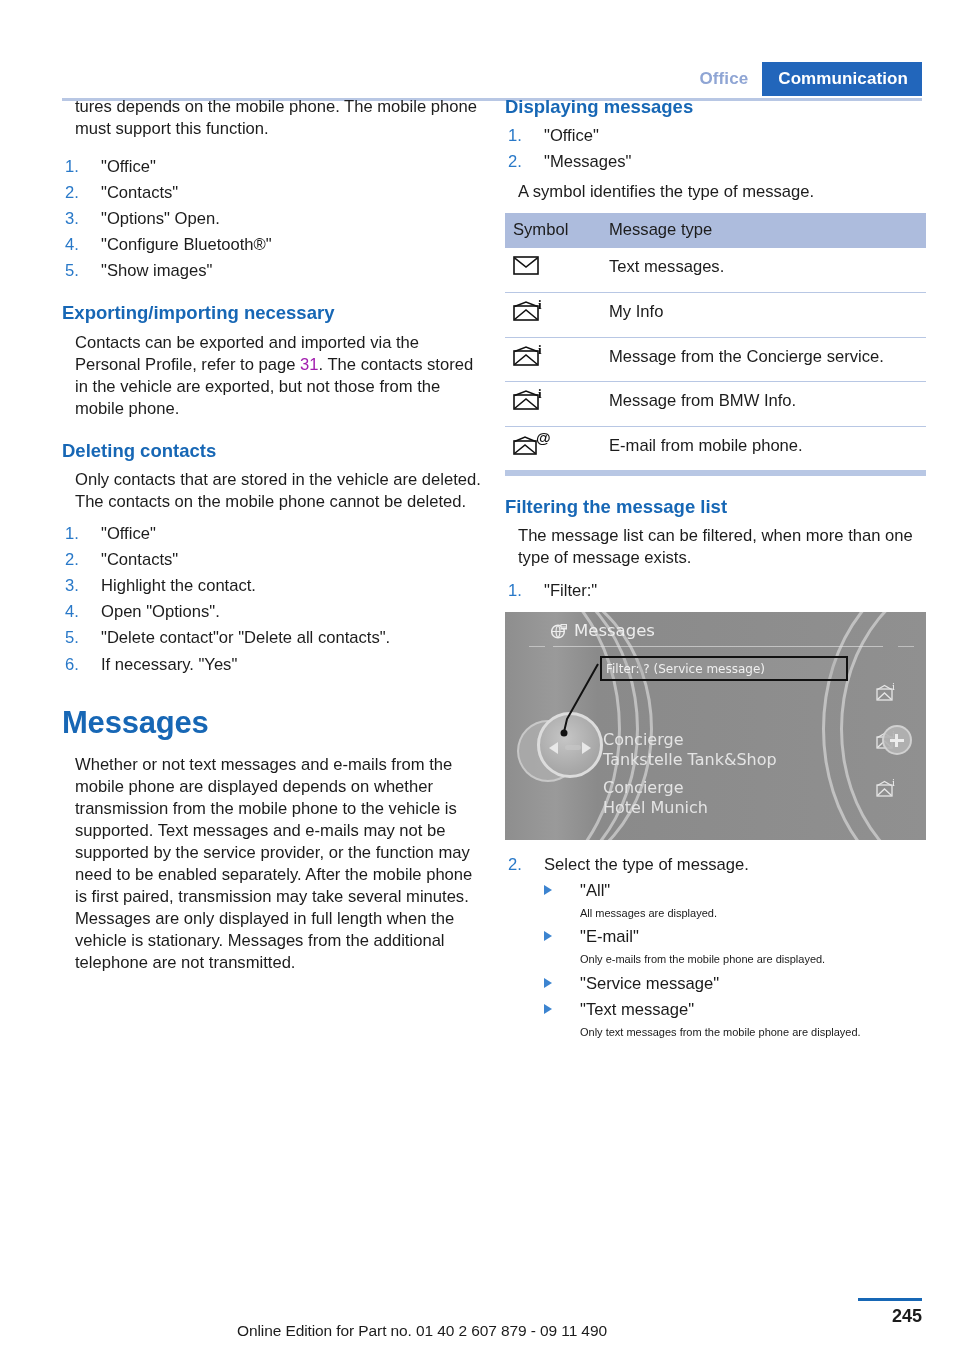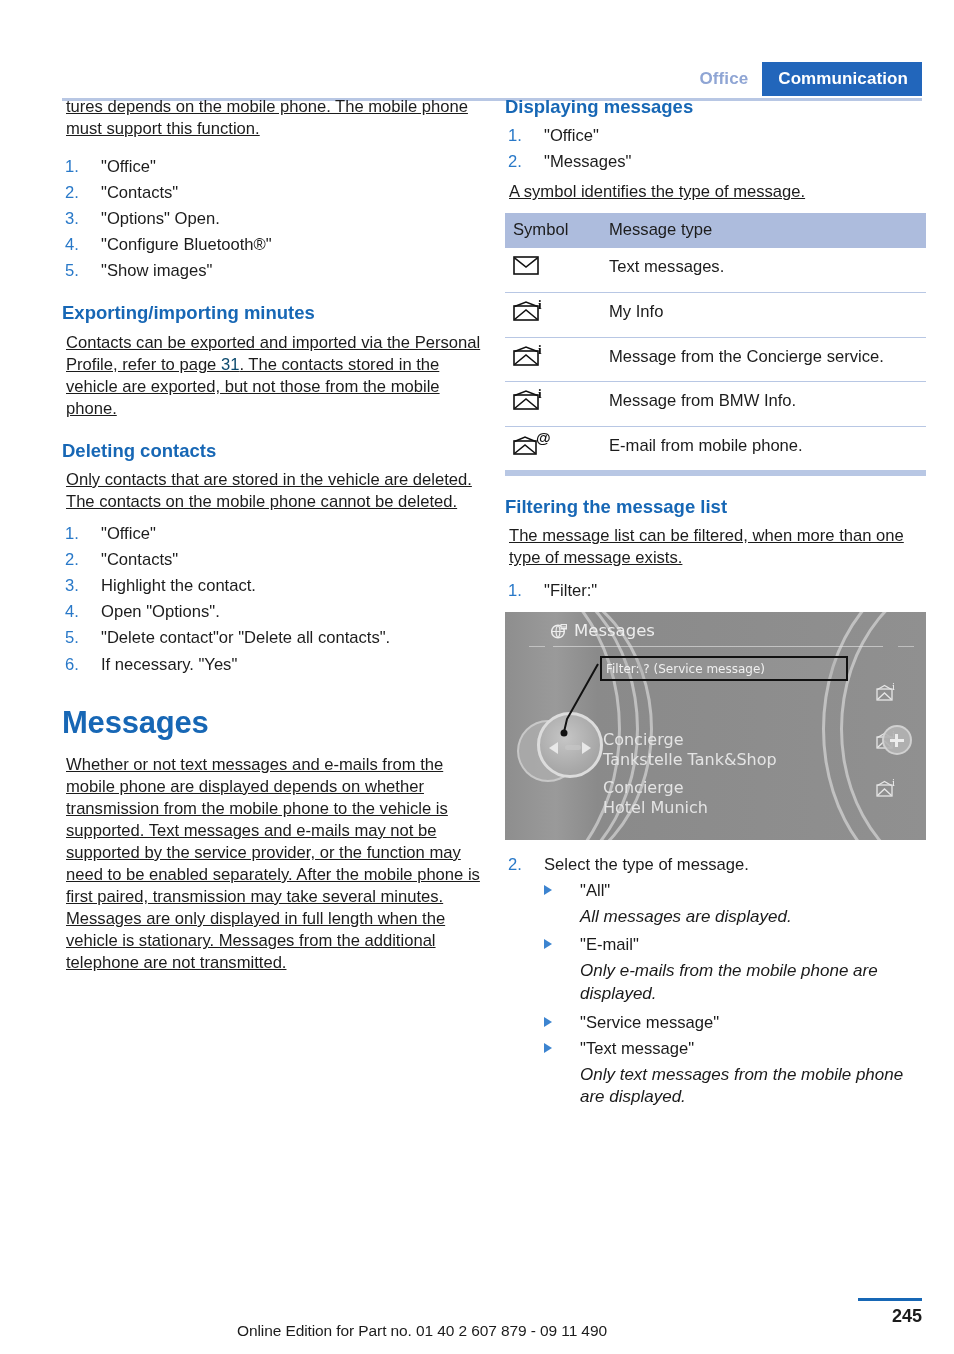--- a/index.html
+++ b/index.html
@@ -61,25 +61,24 @@
   
   .col {
     position: absolute;
     top: 96px;
     width: 421px;
   }
   .col-left  { left: 62px; }
   .col-right { left: 505px; }
 
   p.body {
-    margin: 0 0 16px 4px;
+    margin: 0 0 16px 13px;
     font-size: 16.6px;
     line-height: 1.33;
     color: #1c1c1c;
-    text-decoration: underline;
   }
   p.body.tight { margin-bottom: 10px; }
 
   h2.chapter {
     font-size: 31px;
     font-weight: bold;
     color: #1767b5;
     margin: 30px 0 14px 0;
     line-height: 1.1;
     letter-spacing: -0.2px;
@@ -132,24 +131,23 @@
   .sub-item .tri {
     position: absolute;
     left: 0; top: 5px;
     width: 0; height: 0;
     border-left: 8px solid #3c84d0;
     border-top: 5.5px solid transparent;
     border-bottom: 5.5px solid transparent;
   }
   .sub-desc {
     padding-left: 36px;
-    font-size: 17px;
+    font-size: 11px;
     line-height: 1.33;
     margin-bottom: 6px;
-    font-style: italic;
   }
   .indent-block { padding-left: 39px; }
 
   
   table.symtab {
     border-collapse: collapse;
     width: 421px;
     margin: 4px 0 12px 0;
   }
   table.symtab thead th {
@@ -340,22 +338,22 @@
 
   <ol class="steps">
     <li><span class="num">1.</span><span>"Office"</span></li>
     <li><span class="num">2.</span><span>"Contacts"</span></li>
     <li><span class="num">3.</span><span>"Options" Open.</span></li>
     <li><span class="num">4.</span><span>"Configure Bluetooth®"</span></li>
     <li><span class="num">5.</span><span>"Show images"</span></li>
   </ol>
 
 
-  <h3 class="section">Exporting/importing minutes</h3>
-  <p class="body"><span>Contacts can be exported and imported via the Personal Profile, refer to page </span><span style="color:#0c4a6e">31</span><span>. The contacts stored in the vehicle are exported, but not those from the mobile phone.</span></p>
+  <h3 class="section">Exporting/importing necessary</h3>
+  <p class="body"><span>Contacts can be exported and imported via the Personal Profile, refer to page </span><span style="color:#a21caf">31</span><span>. The contacts stored in the vehicle are exported, but not those from the mobile phone.</span></p>
 
   <h3 class="section">Deleting contacts</h3>
   <p class="body tight">Only contacts that are stored in the vehicle are deleted. The contacts on the mobile phone cannot be deleted.</p>
 
   <ol class="steps">
     <li><span class="num">1.</span><span>"Office"</span></li>
     <li><span class="num">2.</span><span>"Contacts"</span></li>
     <li><span class="num">3.</span><span>Highlight the contact.</span></li>
     <li><span class="num">4.</span><span>Open "Options".</span></li>
     <li><span class="num">5.</span><span>"Delete contact"or "Delete all contacts".</span></li>

